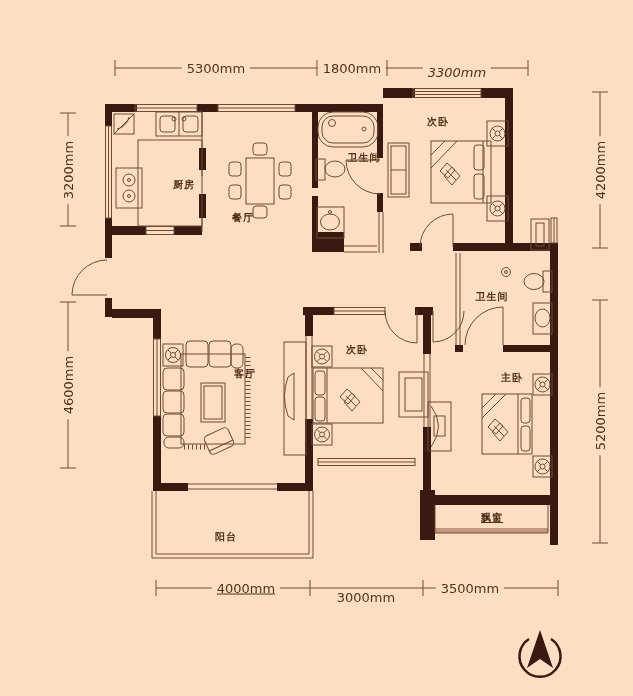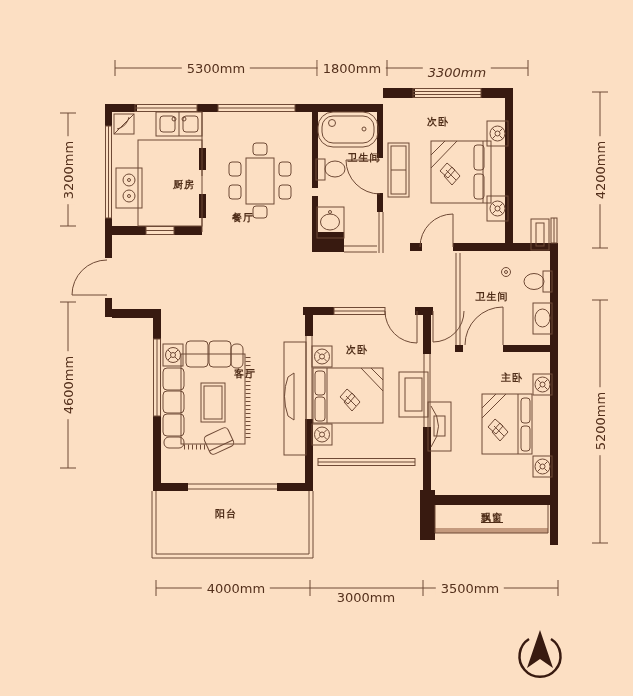--- a/index.html
+++ b/index.html
@@ -334,26 +334,26 @@
 </svg>
 
   <div class="lbl room" style="left:184px;top:185px;">厨房</div>
   <div class="lbl room" style="left:243px;top:218px;font-family:Liberation Serif, serif;">餐厅</div>
   <div class="lbl room" style="left:364px;top:158px;">卫生间</div>
   <div class="lbl room" style="left:438px;top:122px;">次卧</div>
   <div class="lbl room" style="left:245px;top:327px;margin-top:47px;">客厅</div>
   <div class="lbl room" style="left:357px;top:350px;">次卧</div>
   <div class="lbl room" style="left:492px;top:297px;">卫生间</div>
   <div class="lbl room" style="left:512px;top:378px;">主卧</div>
-  <div class="lbl room" style="left:226px;top:514px;">阳台</div>
+  <div class="lbl room" style="left:226px;top:537px;">阳台</div>
   <div class="lbl room" style="left:492px;top:518px;text-decoration:underline;">飘窗</div>
 
   <div class="lbl dim" style="left:216px;top:68px;">5300mm</div>
   <div class="lbl dim" style="left:352px;top:68px;">1800mm</div>
   <div class="lbl dim" style="left:457px;top:72px;font-style:italic;">3300mm</div>
-  <div class="lbl dim" style="left:236px;top:588px;">4000mm</div>
+  <div class="lbl dim" style="left:246px;top:588px;text-decoration:underline;">4000mm</div>
   <div class="lbl dim" style="left:366px;top:597px;">3000mm</div>
   <div class="lbl dim" style="left:470px;top:588px;">3500mm</div>
   <div class="lbl dim dimv" style="left:68px;top:170px;">3200mm</div>
   <div class="lbl dim dimv" style="left:68px;top:385px;">4600mm</div>
   <div class="lbl dim dimv" style="left:600px;top:170px;">4200mm</div>
   <div class="lbl dim dimv" style="left:600px;top:421px;">5200mm</div>
 </div>
 
 </body></html>

